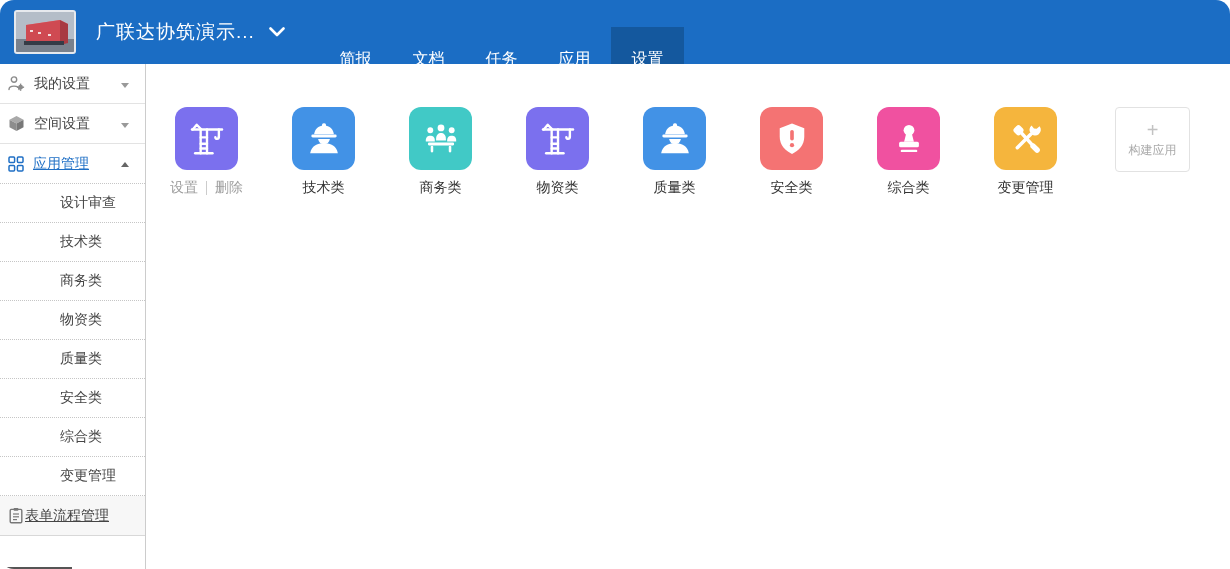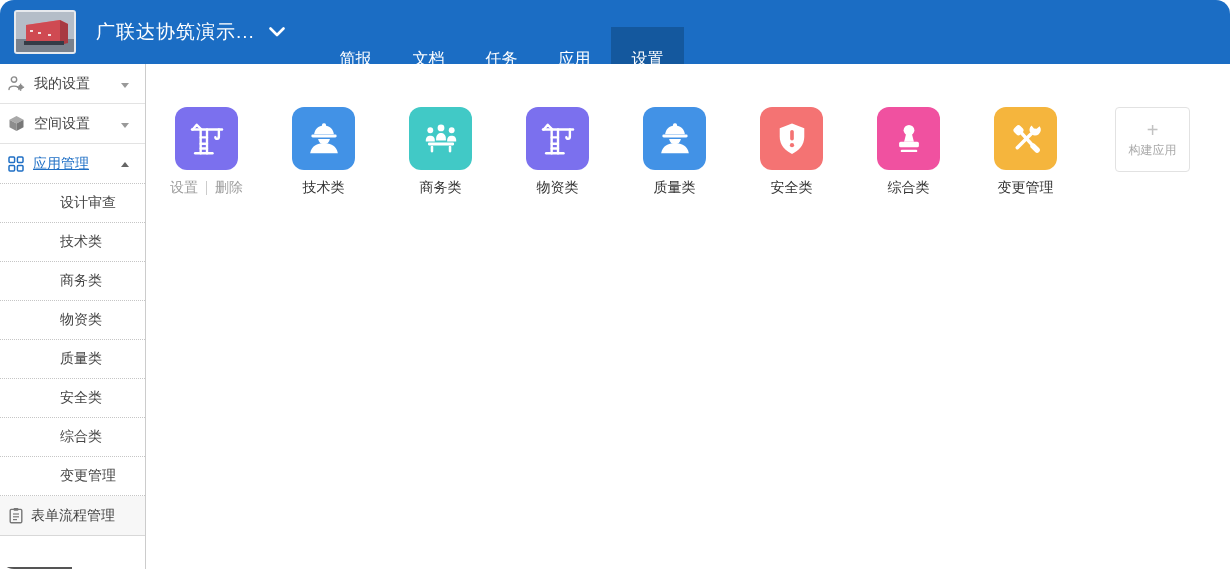--- a/index.html
+++ b/index.html
@@ -16,21 +16,21 @@
   .tab.active { background:#14589e; }
 
   
   .sidebar { position:absolute; top:64px; left:0; width:146px; bottom:0; background:#fff; border-right:1px solid #cccccc; display:flex; flex-direction:column; }
   .side-row { display:flex; align-items:center; padding-left:8px; position:relative; cursor:pointer; }
   .side-head { height:40px; border-bottom:1px solid #e3e3e3; font-size:14px; color:#454545; }
   .side-head .lbl { margin-left:9px; }
   .side-head.expanded { border-bottom:1px dotted #c6c6c6; color:#1f6fc5;text-decoration:underline; }
   .side-sub { height:39px; border-bottom:1px dotted #c6c6c6; font-size:14px; color:#454545; padding-left:60px; }
   .side-bottom { height:40px; background:#f7f7f7; border-bottom:1px solid #d8d8d8; font-size:14px; color:#454545; }
-  .side-bottom .lbl { margin-left:7px; }
+  .side-bottom .lbl { margin-left:1px;text-decoration:underline; }
   .caret { position:absolute; right:16px; width:0; height:0; border:4px solid transparent; }
   .caret.down { border-top:5px solid #999; top:19px; }
   .caret.up { border-bottom:5px solid #666; top:14px; }
   .bottom-edge { position:absolute; left:0; bottom:0; width:72px; height:2px; background:#555; }
 
   
   .main { position:absolute; top:64px; left:147px; right:0; bottom:0; background:#fff; }
   .tile-row { display:flex; align-items:flex-start; gap:54px; padding:43px 0 0 28px; }
   .tile { width:63px; text-align:center; cursor:pointer; }
   .tile-icon { width:63px; height:63px; border-radius:12px; display:flex; align-items:center; justify-content:center; }

